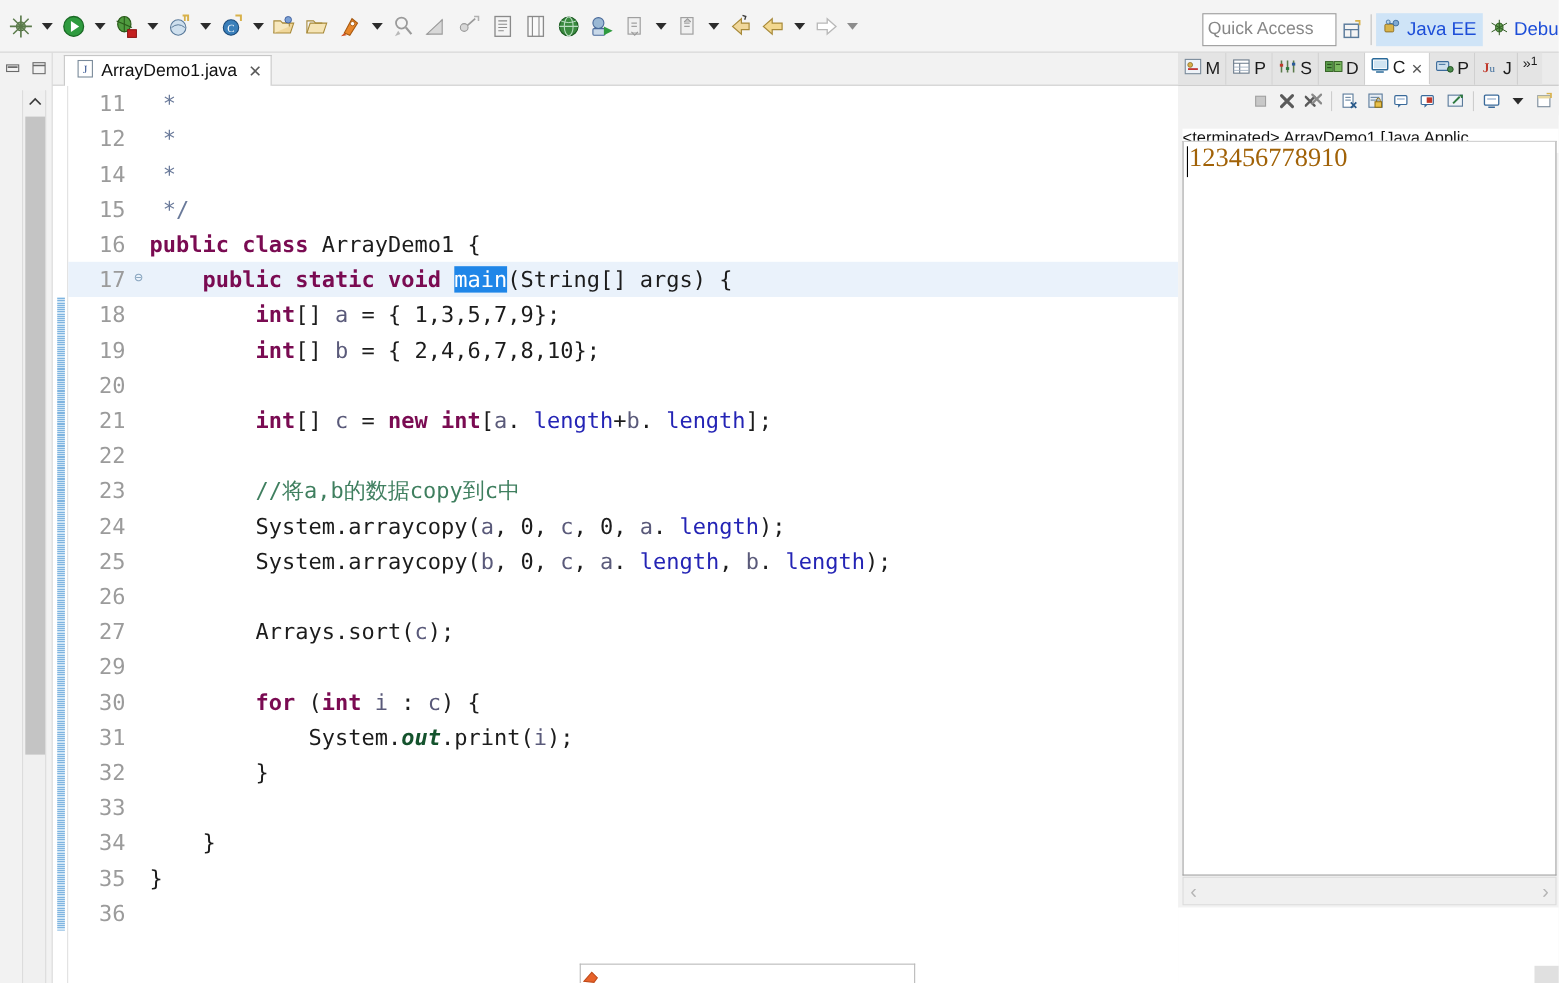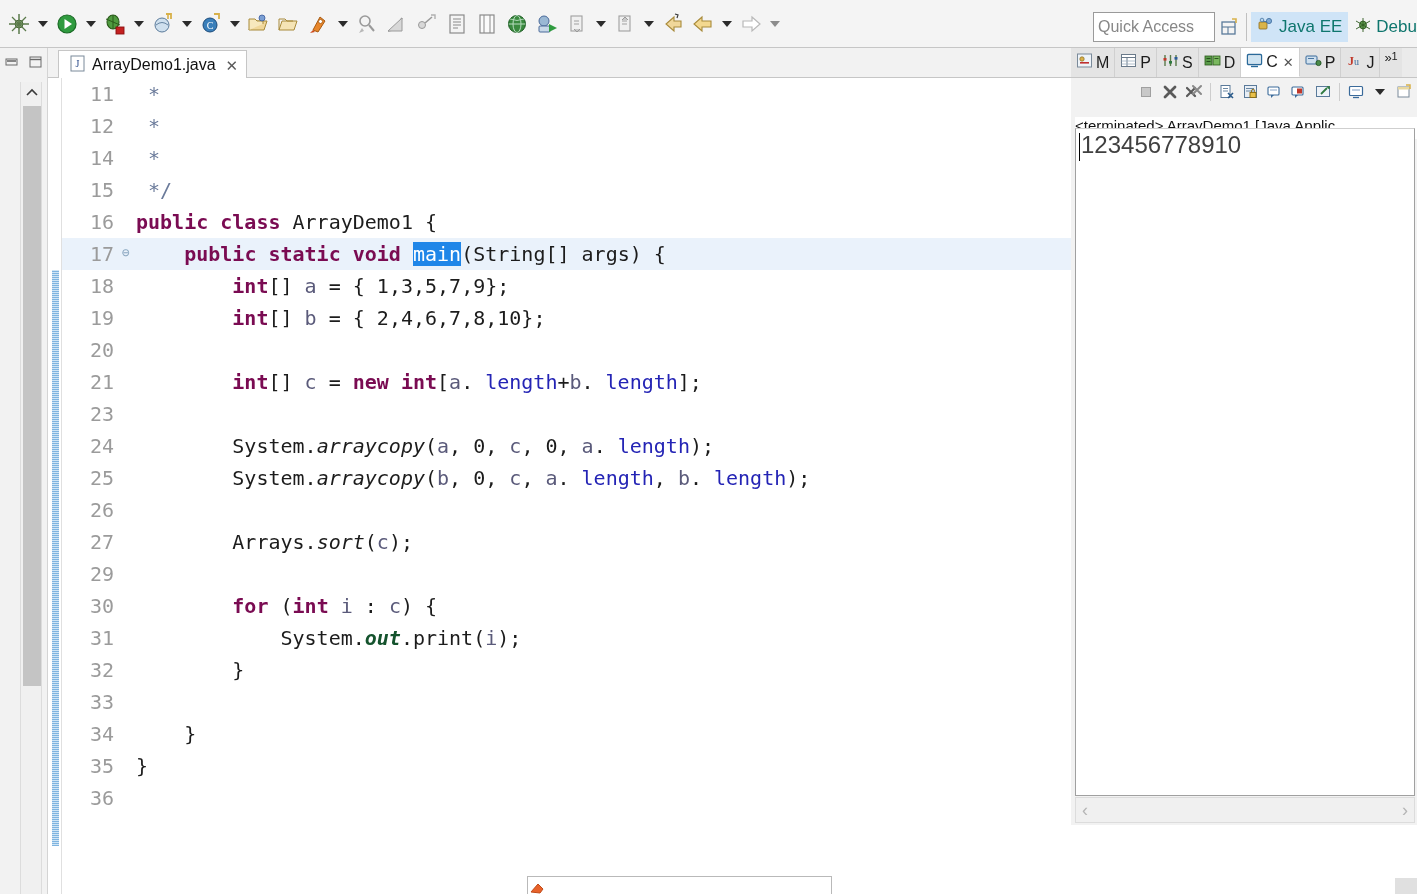--- a/index.html
+++ b/index.html
@@ -57,21 +57,21 @@
   #quick-access::placeholder { color: #878787; }
 
   #persp-bar {
     position: absolute; left: 1216px; top: 8px;
     height: 38px; display: flex; align-items: center;
   }
   #persp-divider { width:1px; height:28px; background:#c0c0c0; margin:0 4px; }
   .persp-tab {
     display: flex; align-items: center; gap: 4px;
     height: 30px; padding: 0 6px;
-    font-size: 17px; color: #0f766e;
+    font-size: 17px; color: #1d4ed8;
     white-space: nowrap;
   }
   .persp-tab.active { background: #cfe4f7; }
   #open-persp-btn { width: 26px; height:26px; display:flex; align-items:center; justify-content:center; }
 
   
   #editor-panel {
     position: absolute; left: 0; top: 48px;
     width: 1071px; height: 846px;
     background: #ffffff;
@@ -180,21 +180,21 @@
     padding-left: 16px;
     color: #1c1c1c;
     font-family: "DejaVu Sans Mono", monospace;
   }
   .kw  { color: #7a0b52; font-weight: bold; }
   .cmt { color: #3f7f5f; }
   .doc { color: #6a7a9a; }
   .doctag { color: #6a7a9a; font-weight: bold; }
   .fld { color: #2424b5; margin-left: 12px; }
   .sfld { color: #14532d; font-weight: bold; font-style: italic; }
-  .smth { font-style: italic; }
+  .smth { }
   .lvar { color: #5a5a7a; }
   .sel { background: #1f86e8; color: #ffffff; }
 
   
   #right-panel {
     position: absolute; left: 1071px; top: 48px;
     width: 346px; height: 846px;
     background: #f2f2f2;
   }
   #view-tabs {
@@ -249,22 +249,22 @@
     border: 1px solid #a0a0a0;
     border-top: 1px solid #cfcfcf;
     overflow: hidden;
   }
   #console-caret {
     position: absolute; left: 3px; top: 4px;
     width: 1px; height: 28px; background: #000;
   }
   #console-out {
     position: absolute; left: 5px; top: 2px;
-    font-family: Liberation Sans, sans-serif;
-    font-size: 24px; color: #404040;
+    font-family: Liberation Serif, serif;
+    font-size: 24px; color: #a16207;
     white-space: pre;
   }
   #console-hscroll {
     position: absolute; left: 4px; top: 749px;
     width: 340px; height: 26px;
     background: #f0f0f0;
     border: 1px solid #dcdcdc;
     display:flex; align-items:center; justify-content:space-between;
     padding: 0 6px;
   }
@@ -574,21 +574,22 @@
         <div class="cl"><span class="lnum">11</span><span class="code-txt"><span class="doc"> * </span></span></div>
         <div class="cl"><span class="lnum">12</span><span class="code-txt"><span class="doc"> * </span></span></div>
         <div class="cl"><span class="lnum">14</span><span class="code-txt"><span class="doc"> * </span></span></div>
         <div class="cl"><span class="lnum">15</span><span class="code-txt"><span class="doc"> */</span></span></div>
         <div class="cl"><span class="lnum">16</span><span class="code-txt"><span class="kw">public class</span><span> ArrayDemo1 {</span></span></div>
         <div class="cl current"><span class="lnum">17</span><span class="fold">⊖</span><span class="code-txt"><span>    </span><span class="kw">public static void</span><span> </span><span class="sel">main</span><span>(String[] args) {</span></span></div>
         <div class="cl"><span class="lnum">18</span><span class="code-txt"><span>        </span><span class="kw">int</span><span>[] </span><span class="lvar">a</span><span> = { </span><span>1,3,5,7,9};</span></span></div>
         <div class="cl"><span class="lnum">19</span><span class="code-txt"><span>        </span><span class="kw">int</span><span>[] </span><span class="lvar">b</span><span> = { </span><span>2,4,6,7,8,10};</span></span></div>
         <div class="cl"><span class="lnum">20</span><span class="code-txt"></span></div>
         <div class="cl"><span class="lnum">21</span><span class="code-txt"><span>        </span><span class="kw">int</span><span>[] </span><span class="lvar">c</span><span> = </span><span class="kw">new int</span><span>[</span><span class="lvar">a</span><span>.</span><span class="fld">length</span><span>+</span><span class="lvar">b</span><span>.</span><span class="fld">length</span><span>];</span></span></div>
-        <div class="cl"><span class="lnum">23</span><span class="code-txt"><span>        </span></span></div>
+        <div class="cl"><span class="lnum">22</span><span class="code-txt"></span></div>
+        <div class="cl"><span class="lnum">23</span><span class="code-txt"><span>        </span><span class="cmt">//将a,b的数据copy到c中</span></span></div>
         <div class="cl"><span class="lnum">24</span><span class="code-txt"><span>        System.</span><span class="smth">arraycopy</span><span>(</span><span class="lvar">a</span><span>, </span><span>0</span><span>, </span><span class="lvar">c</span><span>, </span><span>0</span><span>, </span><span class="lvar">a</span><span>.</span><span class="fld">length</span><span>);</span></span></div>
         <div class="cl"><span class="lnum">25</span><span class="code-txt"><span>        System.</span><span class="smth">arraycopy</span><span>(</span><span class="lvar">b</span><span>, </span><span>0</span><span>, </span><span class="lvar">c</span><span>, </span><span class="lvar">a</span><span>.</span><span class="fld">length</span><span>, </span><span class="lvar">b</span><span>.</span><span class="fld">length</span><span>);</span></span></div>
         <div class="cl"><span class="lnum">26</span><span class="code-txt"></span></div>
         <div class="cl"><span class="lnum">27</span><span class="code-txt"><span>        Arrays.</span><span class="smth">sort</span><span>(</span><span class="lvar">c</span><span>);</span></span></div>
         <div class="cl"><span class="lnum">29</span><span class="code-txt"></span></div>
         <div class="cl"><span class="lnum">30</span><span class="code-txt"><span>        </span><span class="kw">for</span><span> (</span><span class="kw">int</span><span> </span><span class="lvar">i</span><span> : </span><span class="lvar">c</span><span>) {</span></span></div>
         <div class="cl"><span class="lnum">31</span><span class="code-txt"><span>            System.</span><span class="sfld">out</span><span>.print(</span><span class="lvar">i</span><span>);</span></span></div>
         <div class="cl"><span class="lnum">32</span><span class="code-txt"><span>        }</span></span></div>
         <div class="cl"><span class="lnum">33</span><span class="code-txt"></span></div>
         <div class="cl"><span class="lnum">34</span><span class="code-txt"><span>    }</span></span></div>

